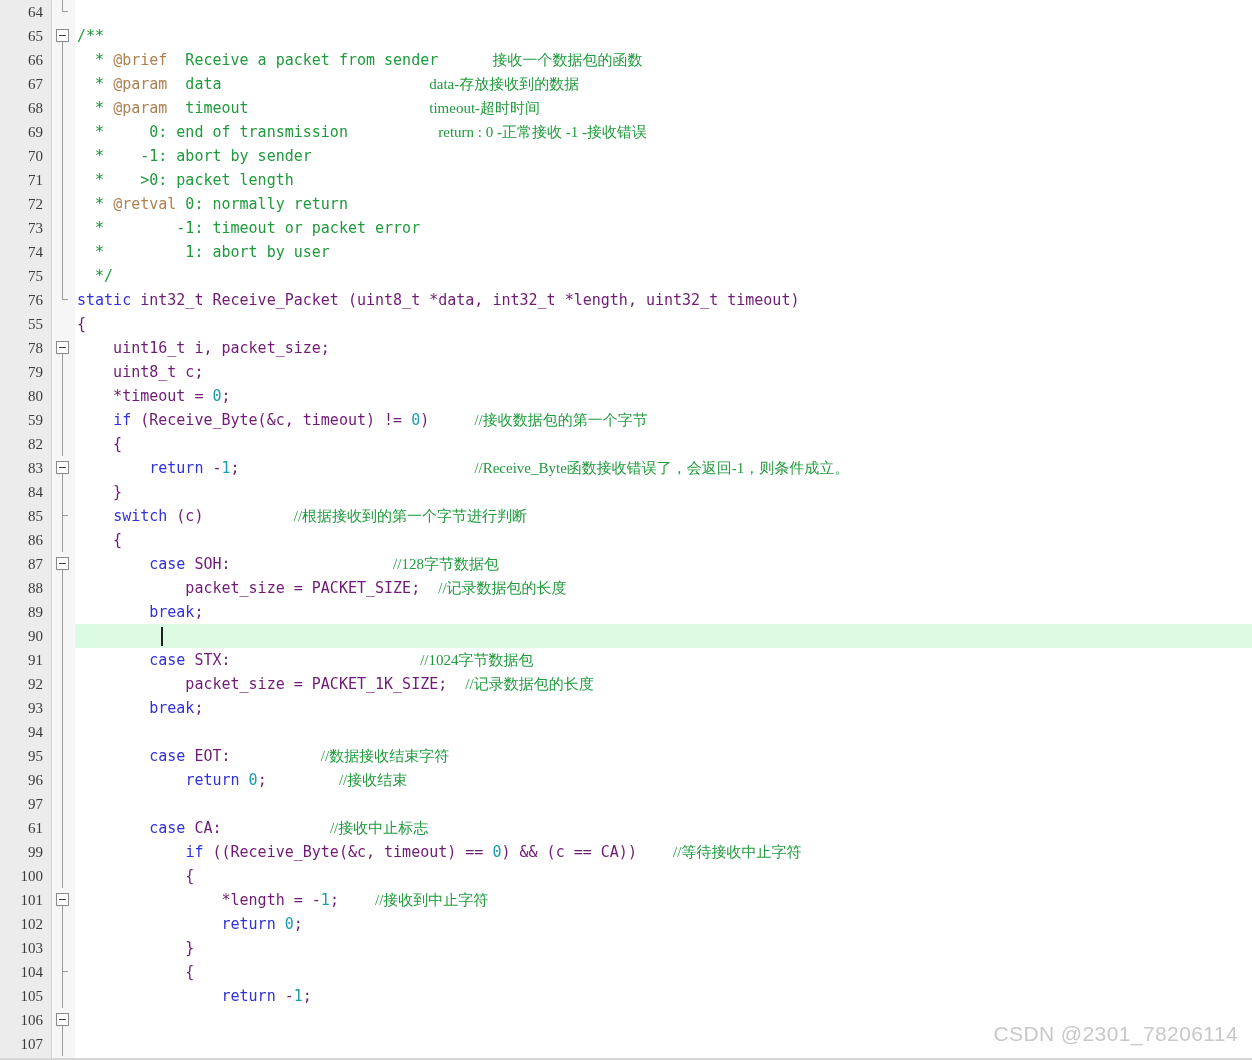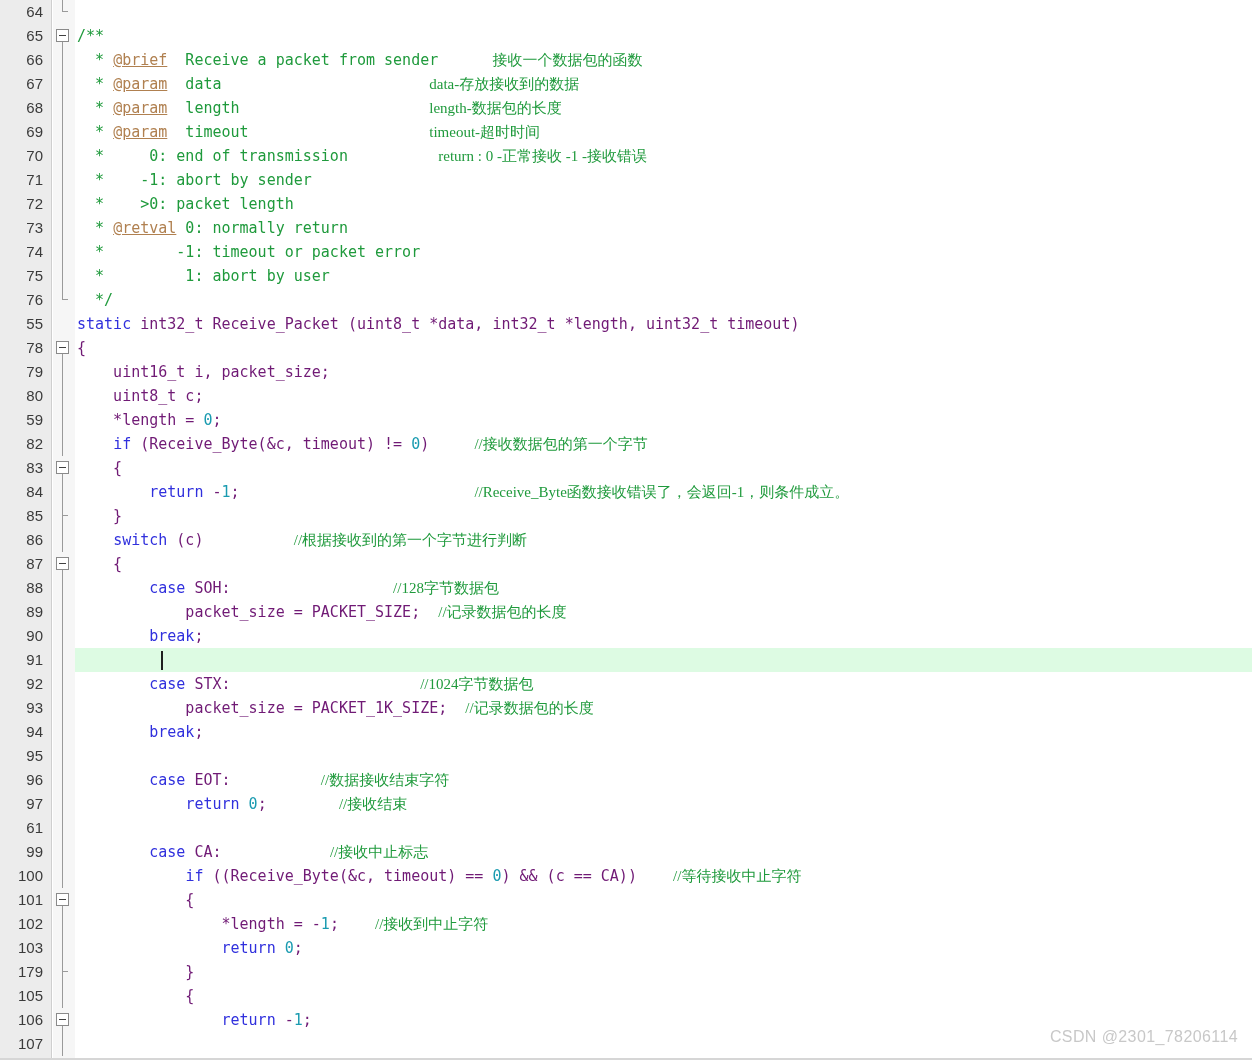--- a/index.html
+++ b/index.html
@@ -53,21 +53,21 @@
     font-size: 15px;
   }
   .lnum {
     position: absolute;
     right: 8px;
     width: 44px;
     text-align: right;
     color: #3b3b3b;
     font-size: 15px;
     line-height: 24px;
-    font-family: Liberation Sans, sans-serif;
+    font-family: Liberation Serif, serif;
   }
   .gutter .row { height: 24px; }
 
   .codeline {
     position: relative;
     height: 24px;
     line-height: 24px;
     white-space: pre;
     font-size: 15px;
     color: #000000;
@@ -75,21 +75,21 @@
     font-family: "DejaVu Sans Mono", "Liberation Mono", monospace;
   }
   .codeline.current {
     background: #ddfbe3;
   }
 
   
   .kw      { color: #3030dd; }        
   .num     { color: #1a9bb0; }        
   .cmt     { color: #1f9a3c; }        
-  .cmt-tag { color: #b08050; text-decoration: underline; }        
+  .cmt-tag { color: #b08050; }        
   .plain   { color: #701a75; }
   .cn      { color: #1f9a3c; font-family: Liberation Serif, serif; }
 
   
   .fold-box {
     position: absolute;
     left: 3px;
     top: 5px;
     width: 13px; height: 13px;
     border: 1px solid #8a8a8a;
@@ -156,21 +156,21 @@
     height: 19px;
     background: #1f1f1f;
   }
 
   
   .watermark {
     position: absolute;
     right: 14px;
     bottom: 14px;
     color: #c8c8c8;
-    font-size: 16px;
+    font-size: 21px;
     font-family: "Liberation Sans", "DejaVu Sans", sans-serif;
     letter-spacing: 0.4px;
     white-space: nowrap;
   }
 
   
   .bottom-rule {
     position: absolute;
     left: 0; bottom: 0;
     width: 1252px; height: 2px;
@@ -216,21 +216,21 @@
       <div class="row"><span class="lnum">94</span></div>
       <div class="row"><span class="lnum">95</span></div>
       <div class="row"><span class="lnum">96</span></div>
       <div class="row"><span class="lnum">97</span></div>
       <div class="row"><span class="lnum">61</span></div>
       <div class="row"><span class="lnum">99</span></div>
       <div class="row"><span class="lnum">100</span></div>
       <div class="row"><span class="lnum">101</span></div>
       <div class="row"><span class="lnum">102</span></div>
       <div class="row"><span class="lnum">103</span></div>
-      <div class="row"><span class="lnum">179</span></div>
+      <div class="row"><span class="lnum">104</span></div>
       <div class="row"><span class="lnum">105</span></div>
       <div class="row"><span class="lnum">106</span></div>
       <div class="row"><span class="lnum">107</span></div>
     </div>
   <div class="fold-col" id="fold-col">
       <div class="row"><div class="fold-end"></div></div>
       <div class="row"><div class="fold-topcap"></div><div class="fold-box"></div></div>
       <div class="row"><div class="fold-line"></div></div>
       <div class="row"><div class="fold-line"></div></div>
       <div class="row"><div class="fold-line"></div></div>
@@ -272,34 +272,33 @@
       <div class="row"><div class="fold-tick"></div></div>
       <div class="row"><div class="fold-line"></div></div>
       <div class="row"><div class="fold-topcap"></div><div class="fold-box"></div></div>
       <div class="row"><div class="fold-line"></div></div>
     </div>
   <div class="code-area" id="code-col">
       <div class="codeline"></div>
       <div class="codeline"><span class="cmt">/**</span></div>
       <div class="codeline"><span class="cmt">  * </span><span class="cmt-tag">@brief</span><span class="cmt">  Receive a packet from sender      </span><span class="cn">接收一个数据包的函数</span></div>
       <div class="codeline"><span class="cmt">  * </span><span class="cmt-tag">@param</span><span class="cmt">  data                       </span><span class="cn">data-存放接收到的数据</span></div>
-      <div class="codeline"><span class="cmt">  * </span><span class="cmt-tag">@param</span><span class="cmt">  length                     </span><span class="cn">length-数据包的长度</span></div>
       <div class="codeline"><span class="cmt">  * </span><span class="cmt-tag">@param</span><span class="cmt">  timeout                    </span><span class="cn">timeout-超时时间</span></div>
       <div class="codeline"><span class="cmt">  *     0: end of transmission          </span><span class="cn">return : 0 -正常接收 -1 -接收错误</span></div>
       <div class="codeline"><span class="cmt">  *    -1: abort by sender</span></div>
       <div class="codeline"><span class="cmt">  *    &gt;0: packet length</span></div>
       <div class="codeline"><span class="cmt">  * </span><span class="cmt-tag">@retval</span><span class="cmt"> 0: normally return</span></div>
       <div class="codeline"><span class="cmt">  *        -1: timeout or packet error</span></div>
       <div class="codeline"><span class="cmt">  *         1: abort by user</span></div>
       <div class="codeline"><span class="cmt">  */</span></div>
       <div class="codeline"><span class="kw">static</span><span class="plain"> int32_t Receive_Packet (uint8_t *data, int32_t *length, uint32_t timeout)</span></div>
       <div class="codeline"><span class="plain">{</span></div>
       <div class="codeline"><span class="plain">    uint16_t i, packet_size;</span></div>
       <div class="codeline"><span class="plain">    uint8_t c;</span></div>
-      <div class="codeline"><span class="plain">    *length = </span><span class="num">0</span><span class="plain">;</span></div>
+      <div class="codeline"><span class="plain">    *timeout = </span><span class="num">0</span><span class="plain">;</span></div>
       <div class="codeline"><span class="plain">    </span><span class="kw">if</span><span class="plain"> (Receive_Byte(&amp;c, timeout) != </span><span class="num">0</span><span class="plain">)     </span><span class="cn">//接收数据包的第一个字节</span></div>
       <div class="codeline"><span class="plain">    {</span></div>
       <div class="codeline"><span class="plain">        </span><span class="kw">return</span><span class="plain"> -</span><span class="num">1</span><span class="plain">;                          </span><span class="cn">//Receive_Byte函数接收错误了，会返回-1，则条件成立。</span></div>
       <div class="codeline"><span class="plain">    }</span></div>
       <div class="codeline"><span class="plain">    </span><span class="kw">switch</span><span class="plain"> (c)          </span><span class="cn">//根据接收到的第一个字节进行判断</span></div>
       <div class="codeline"><span class="plain">    {</span></div>
       <div class="codeline"><span class="plain">        </span><span class="kw">case</span><span class="plain"> SOH:                  </span><span class="cn">//128字节数据包</span></div>
       <div class="codeline"><span class="plain">            packet_size = PACKET_SIZE;  </span><span class="cn">//记录数据包的长度</span></div>
       <div class="codeline"><span class="plain">        </span><span class="kw">break</span><span class="plain">;</span></div>
       <div class="codeline current"><span class="plain">        </span><span class="caret" style="left: 86px;"></span></div>

